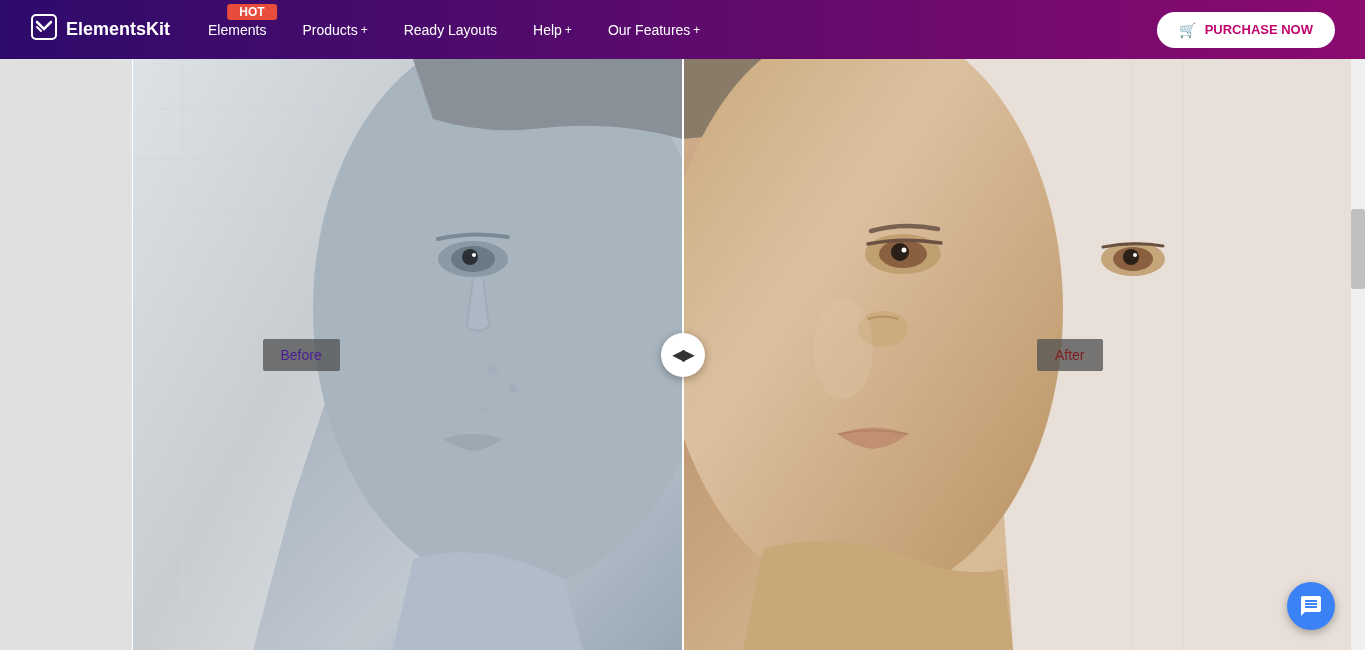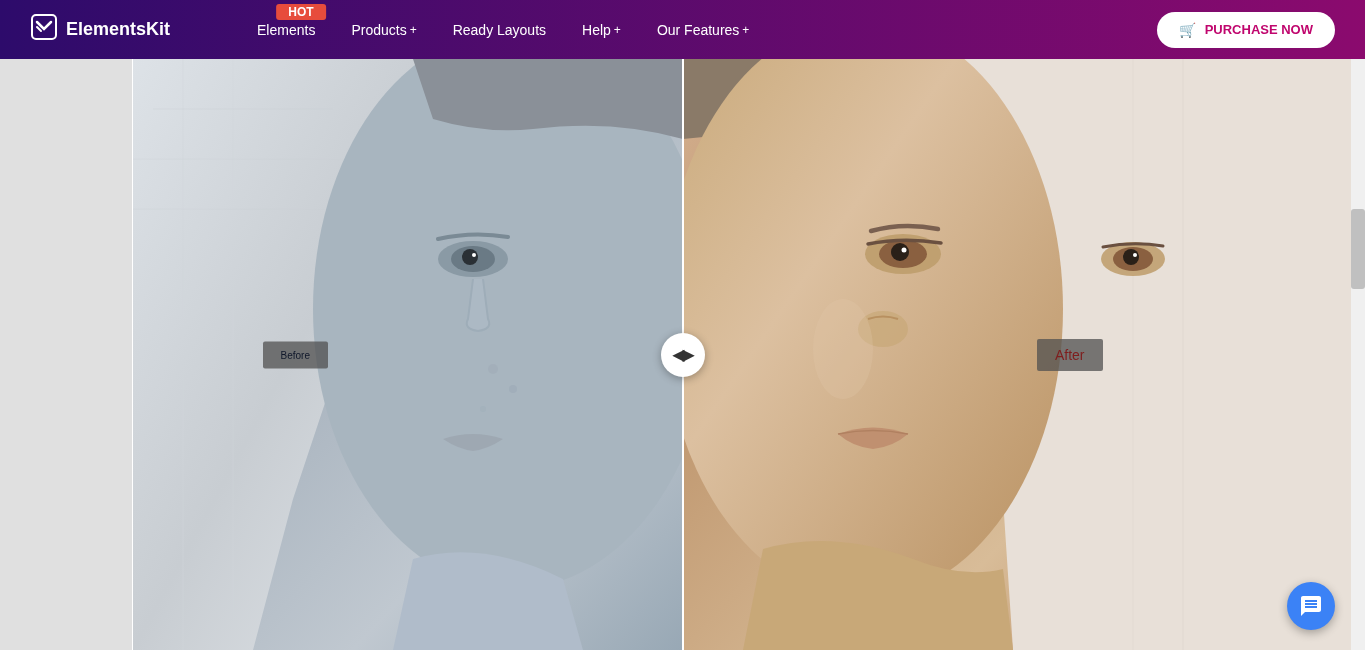--- a/index.html
+++ b/index.html
@@ -13,21 +13,21 @@
       background: linear-gradient(90deg, #2d0b6b 0%, #8b0a6e 100%);
       display: flex;
       align-items: center;
       padding: 0 30px;
       z-index: 100;
     }
     .logo-area {
       display: flex;
       align-items: center;
       gap: 8px;
-      margin-right: 69px;
+      margin-right: 20px;
     }
     .logo-icon {
       color: white;
       font-size: 22px;
       font-weight: bold;
     }
     .logo-text {
       color: white;
       font-size: 18px;
       font-weight: 600;
@@ -166,23 +166,23 @@
       letter-spacing: -2px;
     }
 
     
     .before-label {
       position: absolute;
       left: 130px;
       top: 50%;
       transform: translateY(-50%);
       background: rgba(80,80,80,0.75);
-      color: #0f172a;
+      color: #4c1d95;
       padding: 8px 18px;
-      font-size: 10px;
+      font-size: 14px;
       font-weight: 500;
       z-index: 15;
       border-radius: 2px;
     }
 
     .after-label {
       position: absolute;
       right: 130px;
       top: 50%;
       transform: translateY(-50%);

